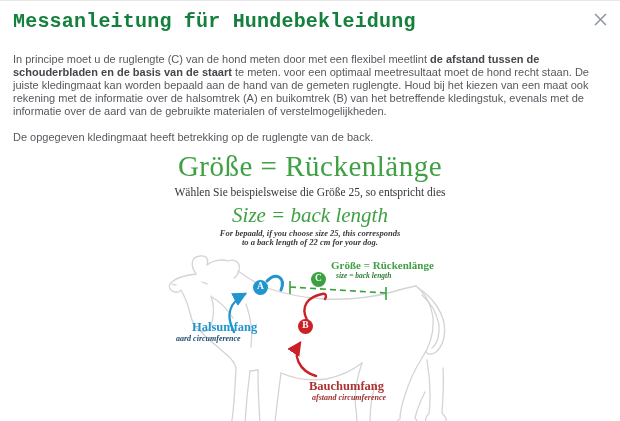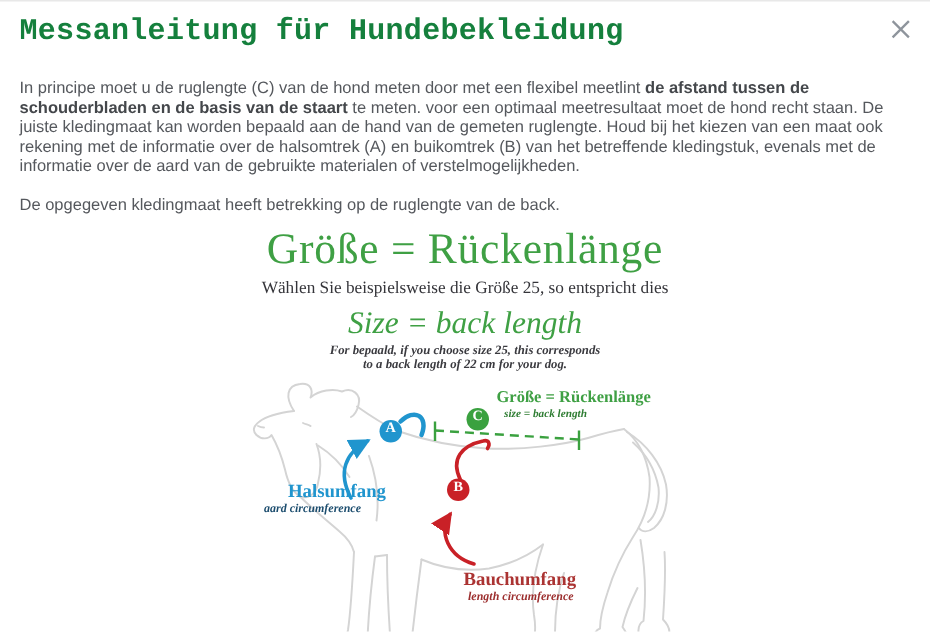--- a/index.html
+++ b/index.html
@@ -185,17 +185,17 @@
     <div class="dlabel label-c">
       <span class="main">Größe = Rückenlänge</span>
       <span class="sub">size = back length</span>
     </div>
     <div class="dlabel label-a">
       <span class="main">Halsumfang</span>
       <span class="sub">aard circumference</span>
     </div>
     <div class="dlabel label-b">
       <span class="main">Bauchumfang</span>
-      <span class="sub">length circumference</span>
+      <span class="sub">afstand circumference</span>
     </div>
 
   </div>
 </div>
 
 </body></html>

